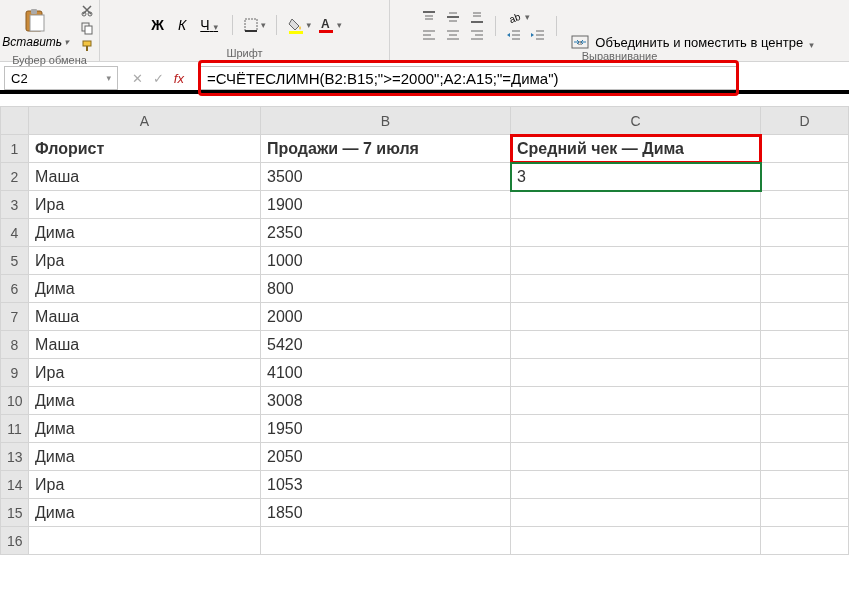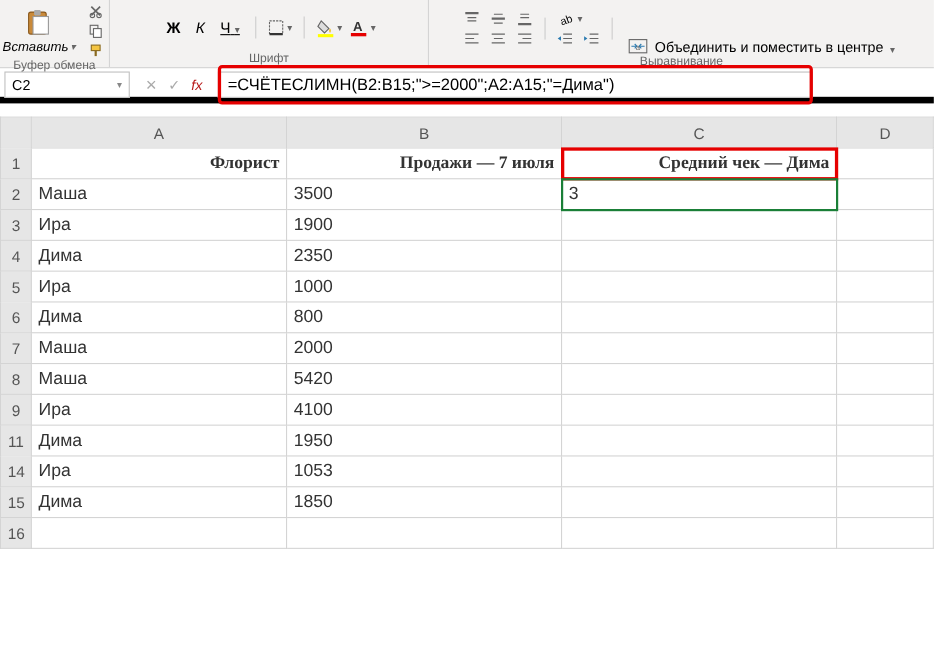--- a/index.html
+++ b/index.html
@@ -102,21 +102,21 @@
     }
     .dropdown-arrow {
       font-size: 9px;
       color: #666;
     }
 
     .formula-bar {
       height: 28px;
       display: flex;
       align-items: center;
-      border-bottom: 6px solid #000000;
+      border-bottom: 4px solid #000000;
       margin-top: 4px;
     }
     .name-box {
       width: 114px;
       height: 24px;
       border: 1px solid #c0c0c0;
       display: flex;
       align-items: center;
       padding: 0 6px;
       margin-left: 4px;
@@ -196,21 +196,21 @@
       width: 28px;
       background: #e6e6e6;
       text-align: center;
       font-size: 14px;
     }
     .col-A { width: 232px; }
     .col-B { width: 250px; }
     .col-C { width: 250px; }
     .col-D { width: 88px; }
     .grid td.num { font-feature-settings: "tnum"; }
-    .grid td.hdr { text-align: right; font-weight: bold; font-family: Liberation Serif, serif; }
+    .grid td.hdr { text-align: left; font-weight: bold; }
     .cell-C1-highlight, .cell-C2-highlight {
       outline: 3px solid #e60000;
       outline-offset: -2px;
     }
     .cell-selected {
       outline: 2px solid #1a7f37;
       outline-offset: -1px;
     }
   </style>
 </head>
@@ -481,27 +481,41 @@
           <td></td>
         </tr>
         <tr>
           <th class="row-head">9</th>
           <td>Ира</td>
           <td class="num">4100</td>
           <td class="num"></td>
           <td></td>
         </tr>
         <tr>
+          <th class="row-head">10</th>
+          <td>Дима</td>
+          <td class="num">3008</td>
+          <td class="num"></td>
+          <td></td>
+        </tr>
+        <tr>
           <th class="row-head">11</th>
           <td>Дима</td>
           <td class="num">1950</td>
           <td class="num"></td>
           <td></td>
         </tr>
         <tr>
+          <th class="row-head">13</th>
+          <td>Дима</td>
+          <td class="num">2050</td>
+          <td class="num"></td>
+          <td></td>
+        </tr>
+        <tr>
           <th class="row-head">14</th>
           <td>Ира</td>
           <td class="num">1053</td>
           <td class="num"></td>
           <td></td>
         </tr>
         <tr>
           <th class="row-head">15</th>
           <td>Дима</td>
           <td class="num">1850</td>

